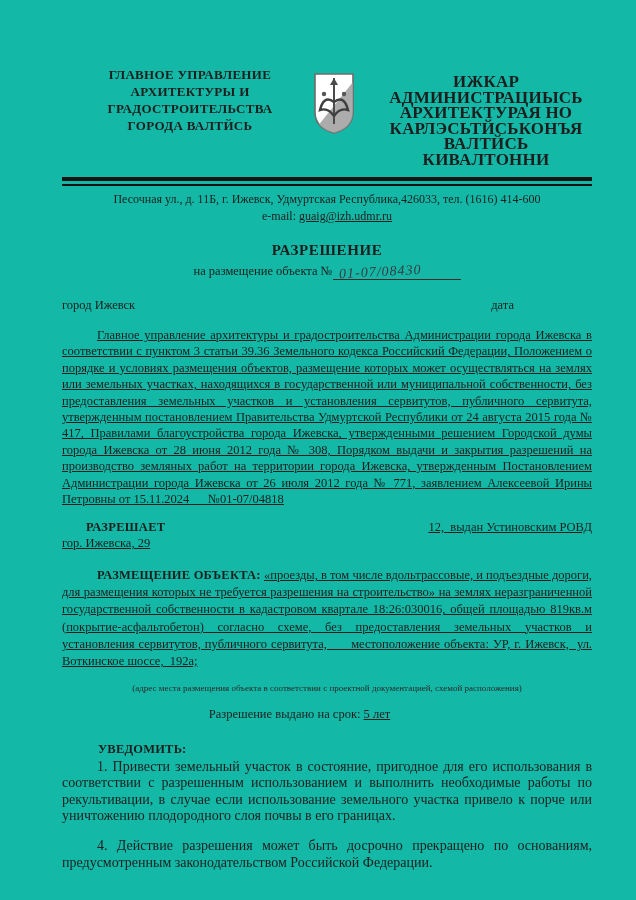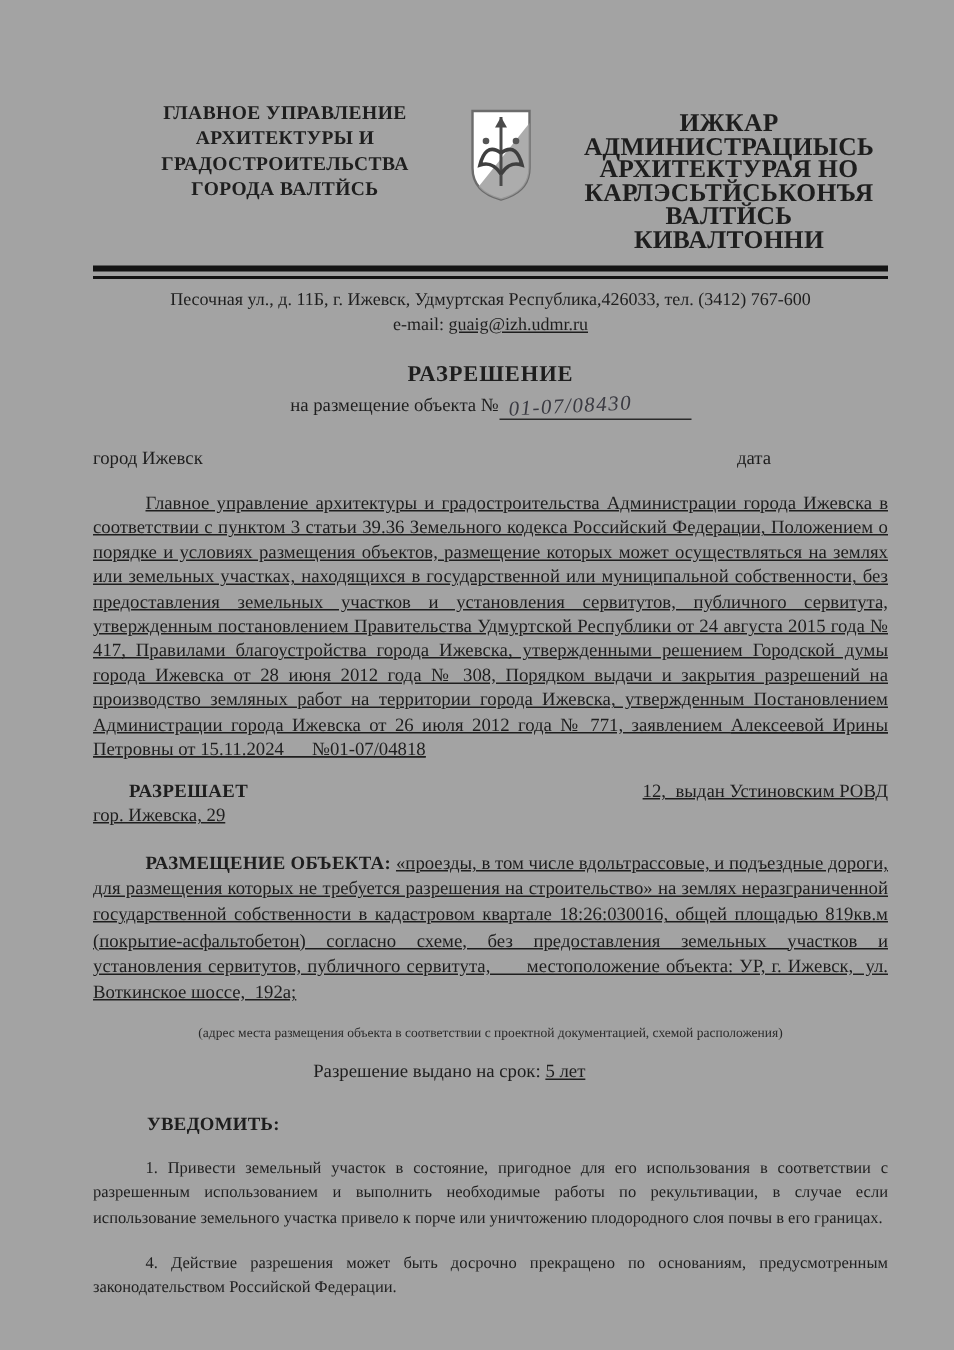--- a/index.html
+++ b/index.html
@@ -1,20 +1,20 @@
 <!DOCTYPE html>
 <html lang="ru"><head>
 <meta charset="utf-8">
 <style>
   html,body { margin:0; padding:0; background:#e9e9e9; }
   .page {
     position:relative;
     width:636px; height:900px;
     margin:0 auto;
-    background:#a3a3a3;
+    background:#14b8a6;
     color:#1e1e1e;
     font-family:"Liberation Serif","DejaVu Serif",serif;
     box-sizing:border-box;
     padding:66px 44px 20px 62px;
     overflow:hidden;
   }
   
   .org-header { display:flex; align-items:flex-start; justify-content:space-between; }
   .org-left { width:200px; text-align:center; font-weight:bold; font-size:13px; line-height:17px; margin-left:28px; letter-spacing:.3px; }
   .org-right { width:212px; text-align:center; font-weight:bold; font-size:17px; line-height:15.5px; letter-spacing:.2px; }
@@ -49,21 +49,21 @@
   .indent { text-indent:35px; }
   .u { text-decoration:underline; }
   .resolve-row { display:flex; justify-content:space-between; font-size:12.5px; margin-top:1px; }
   .resolve-row .resolve { font-weight:bold; margin-left:24px; letter-spacing:.3px; }
   .passport2 { font-size:12.5px; margin-top:1px; }
   .placement { font-size:12.5px; line-height:17.2px; text-align:justify; margin-top:16px; }
   .placement .label { font-weight:bold; letter-spacing:.2px; }
   .placement-note { text-align:center; font-size:9px; color:#2a2a2a; margin-top:1px; }
   .term-line { text-align:center; font-size:12.5px; margin-top:14px; padding-right:55px; }
   .notify-h { font-weight:bold; font-size:12.5px; margin-top:20px; text-indent:36px; letter-spacing:.2px; }
-  .notify-p { font-size:11px; line-height:16.4px; text-align:justify; margin-top:14px; }
+  .notify-p { font-size:14px; line-height:16.4px; text-align:justify; margin-top:2px; }
 </style>
 </head>
 <body>
 
 <div class="page">
 
   <div class="org-header">
     <div class="org-left">
       <div>ГЛАВНОЕ УПРАВЛЕНИЕ</div>
       <div>АРХИТЕКТУРЫ И</div>
@@ -87,21 +87,21 @@
     <div class="org-right">
       <div>ИЖКАР АДМИНИСТРАЦИЫСЬ</div>
       <div>АРХИТЕКТУРАЯ НО</div>
       <div>КАРЛЭСЬТЙСЬКОНЪЯ</div>
       <div>ВАЛТЙСЬ КИВАЛТОННИ</div>
     </div>
   </div>
 
   <div class="rule"></div>
 
-  <div class="addr">Песочная ул., д. 11Б, г. Ижевск, Удмуртская Республика,426033, тел. (3412) 767-600</div>
+  <div class="addr">Песочная ул., д. 11Б, г. Ижевск, Удмуртская Республика,426033, тел. (1616) 414-600</div>
   <div class="email-line"><span>e-mail: </span><span class="email">guaig@izh.udmr.ru</span></div>
 
   <div class="doc-title">РАЗРЕШЕНИЕ</div>
   <div class="doc-subtitle">
     <span>на размещение объекта №</span><span class="hand-wrap"><span class="hand">01-07/08430</span></span>
   </div>
 
   <div class="meta-row">
     <span>город Ижевск</span>
     <span class="date">дата</span>

